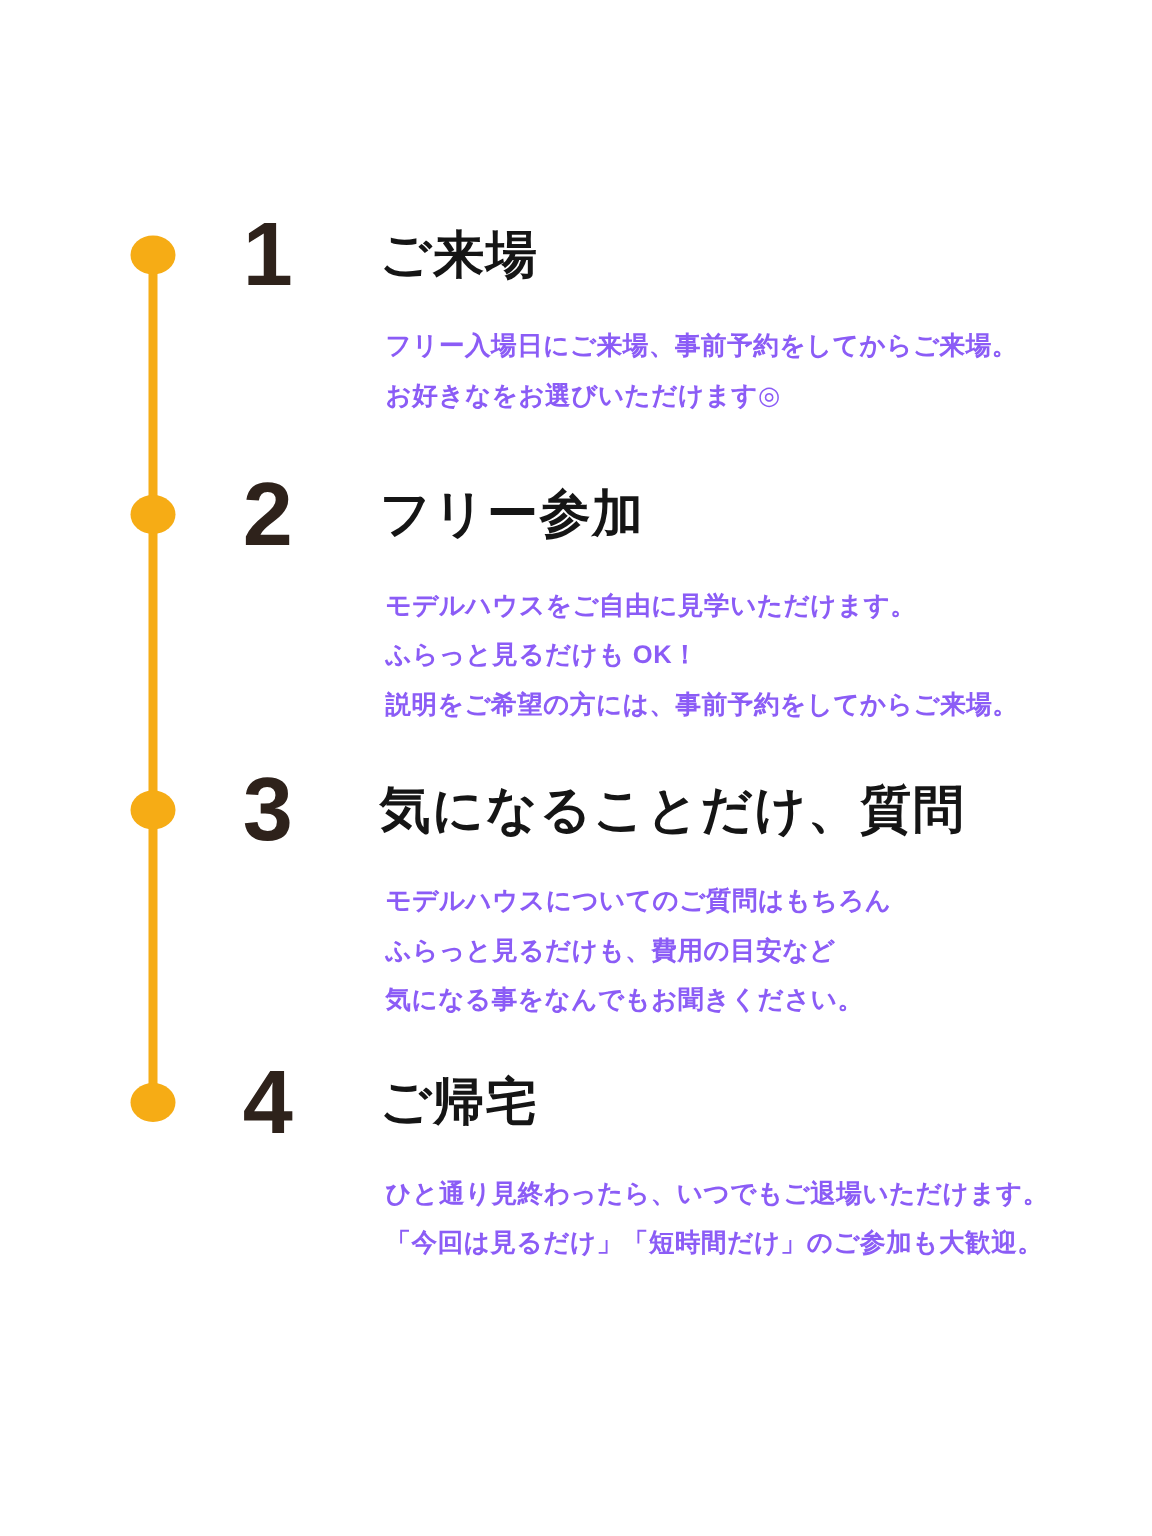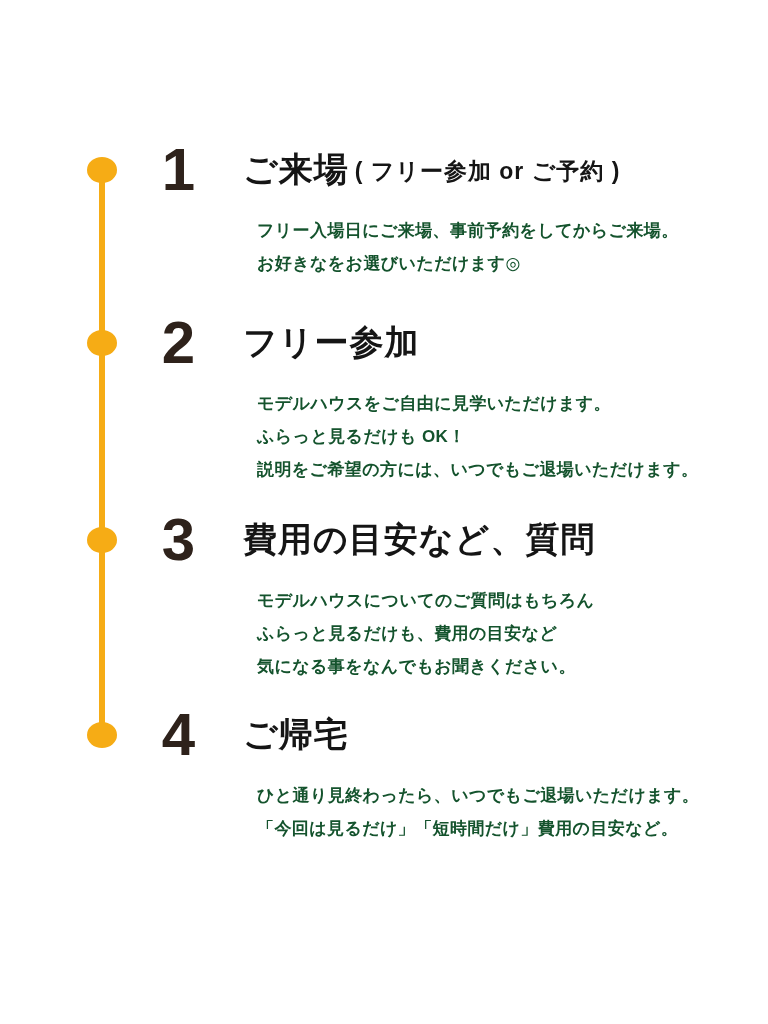--- a/index.html
+++ b/index.html
@@ -59,21 +59,21 @@
     height: 60px;
     line-height: 60px;
     text-align: center;
     font-size: 60px;
     font-weight: bold;
     color: #2E221B;
     letter-spacing: -1px;
   }
   .step-title {
     position: absolute;
-    left: 243px;
+    left: 253px;
     top: 0;
     height: 60px;
     display: flex;
     align-items: center;
     white-space: nowrap;
     color: #151515;
   }
   .step-title .title-main {
     font-size: 34px;
     font-weight: bold;
@@ -88,70 +88,69 @@
   }
   .step-desc {
     position: absolute;
     left: 257px;
     top: 74px;
     width: 480px;
     font-size: 17px;
     font-weight: bold;
     line-height: 33px;
     letter-spacing: 0.4px;
-    color: #14532d;
+    color: #8b5cf6;
     white-space: pre-line;
   }
 </style>
 </head>
 <body>
 
 <div class="page">
 
   <div class="timeline-line"></div>
   <div class="timeline-dot dot-1"></div>
   <div class="timeline-dot dot-2"></div>
   <div class="timeline-dot dot-3"></div>
   <div class="timeline-dot dot-4"></div>
 
   <div class="step step-1">
     <div class="step-number">1</div>
     <div class="step-title">
       <span class="title-main">ご来場</span>
-      <span class="title-note">( フリー参加 or ご予約 )</span>
     </div>
     <div class="step-desc">フリー入場日にご来場、事前予約をしてからご来場。
 お好きなをお選びいただけます◎</div>
   </div>
 
   <div class="step step-2">
     <div class="step-number">2</div>
     <div class="step-title">
       <span class="title-main">フリー参加</span>
       <span class="title-note"></span>
     </div>
     <div class="step-desc">モデルハウスをご自由に見学いただけます。
 ふらっと見るだけも OK！
-説明をご希望の方には、いつでもご退場いただけます。</div>
+説明をご希望の方には、事前予約をしてからご来場。</div>
   </div>
 
   <div class="step step-3">
     <div class="step-number">3</div>
     <div class="step-title">
-      <span class="title-main">費用の目安など、質問</span>
+      <span class="title-main">気になることだけ、質問</span>
       <span class="title-note"></span>
     </div>
     <div class="step-desc">モデルハウスについてのご質問はもちろん
 ふらっと見るだけも、費用の目安など
 気になる事をなんでもお聞きください。</div>
   </div>
 
   <div class="step step-4">
     <div class="step-number">4</div>
     <div class="step-title">
       <span class="title-main">ご帰宅</span>
       <span class="title-note"></span>
     </div>
     <div class="step-desc">ひと通り見終わったら、いつでもご退場いただけます。
-「今回は見るだけ」「短時間だけ」費用の目安など。</div>
+「今回は見るだけ」「短時間だけ」のご参加も大歓迎。</div>
   </div>
 
 </div>
 
 </body></html>

